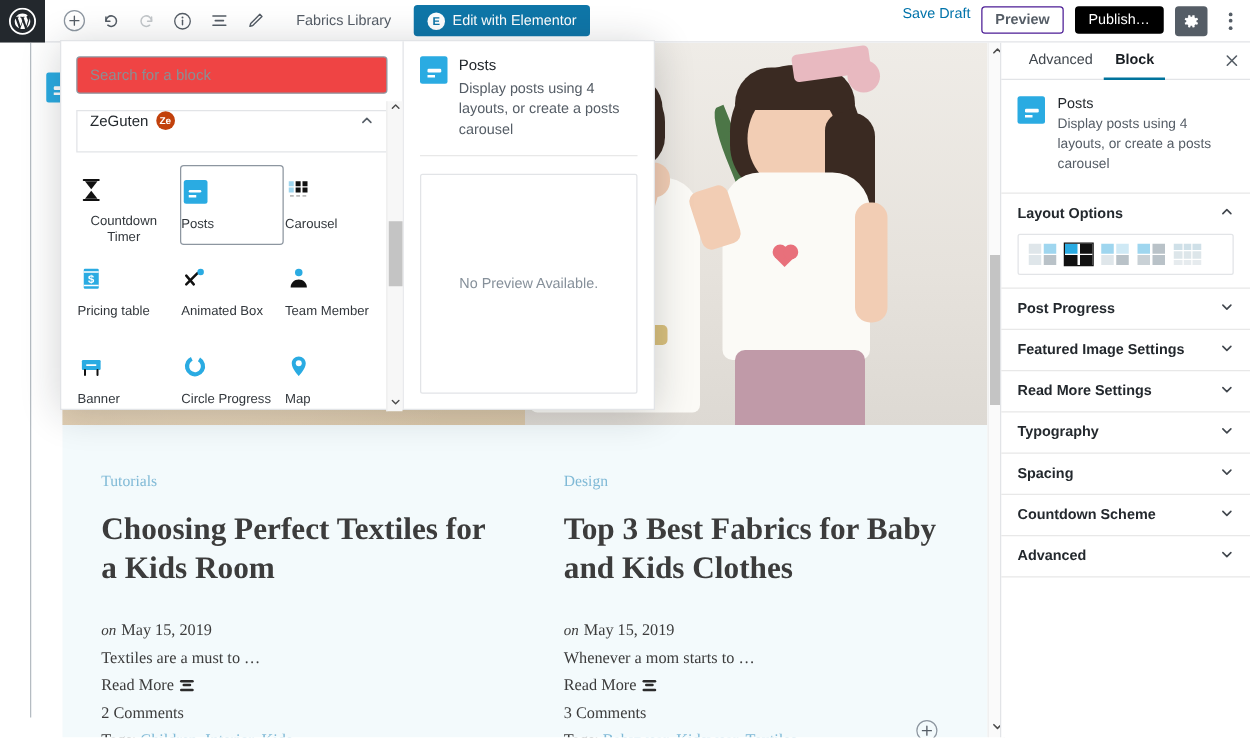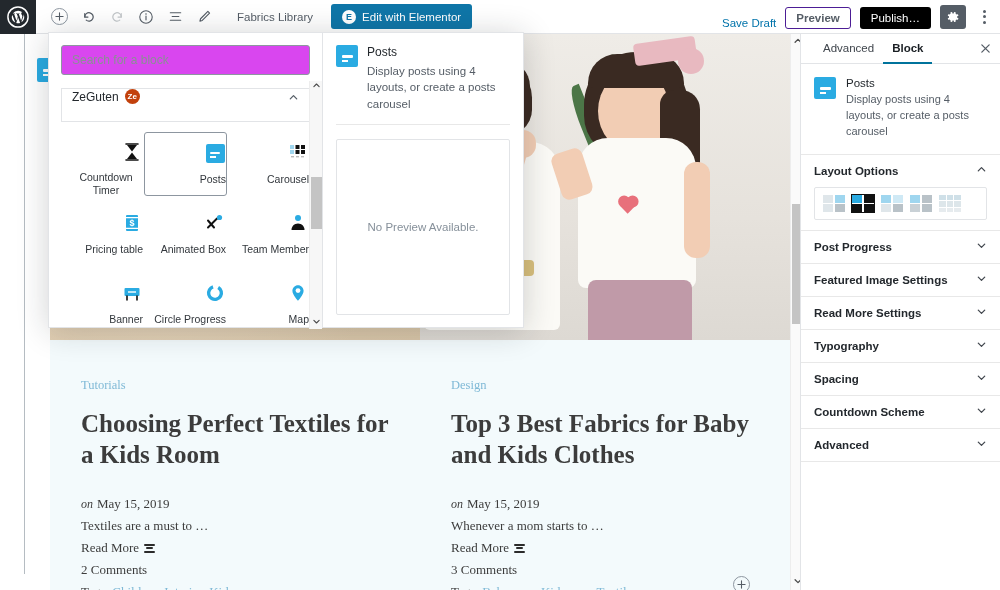--- a/index.html
+++ b/index.html
@@ -34,21 +34,21 @@
   .elementor-btn {
     margin-left: 18px; height: 25px; background: #0f76a8; color: #fff;
     border-radius: 3px; display: flex; align-items: center; gap: 6px;
     padding: 0 11px; font-size: 11.5px; cursor: pointer; white-space: nowrap;
   }
   .el-badge {
     width: 14px; height: 14px; border-radius: 50%; background: #fff; color: #0f76a8;
     font-size: 9px; font-weight: bold; display: flex; align-items: center; justify-content: center;
   }
   .tb-right {
-    margin-left: auto; display: flex; align-items: flex-end; gap: 9px; padding-right: 7px;
+    margin-left: auto; display: flex; align-items: flex-start; gap: 9px; padding-right: 7px;
   }
   .save-draft { font-size: 11.5px; color: #0073aa; cursor: pointer; }
   .preview-btn {
     font-size: 11.5px; color: #555d66; border: 1px solid #4c1d95; background:#fff;
     border-radius: 3px; padding: 4px 10px; cursor: pointer; font-weight: bold;
   }
   .publish-btn {
     font-size: 11.5px; color: #fff; background: #000000; border-radius: 3px;
     padding: 5px 11px; cursor: pointer;
   }
@@ -171,39 +171,39 @@
     background: #fff; border: 1px solid #e2e4e7; box-shadow: 0 3px 30px rgba(25,30,35,.2);
     z-index: 50; display: flex;
   }
   .ins-left {
     width: 274px; height: 100%; border-right: 1px solid #e2e4e7;
     padding: 12px 10px 0 12px; position: relative;
   }
   .search-box {
     width: 249px; height: 30px; border: 1px solid #8d96a0; border-radius: 3px;
     padding: 0 10px; font-size: 12px; color: #32373c; font-family:"Liberation Sans", sans-serif;
-    background:#d946ef;
+    background:#ef4444;
   }
   .search-box::placeholder { color: #8a8f94; }
   .cat-panel {
     margin-top: 13px; width: 249px; height: 34px; border: 1px solid #e2e4e7;
     display: flex; align-items: flex-start; padding: 0 10px; cursor: pointer;
   }
   .cat-title { font-size: 12px; color: #23282d; display:flex; align-items:center; gap:6px; }
   .ze-badge {
     width: 15px; height: 15px; border-radius: 50%; background: #c2410c; color:#fff;
     font-size: 8px; font-weight: bold; display: flex; align-items: center; justify-content: center;
   }
   .cat-chevron { margin-left: auto; color: #555d66; }
   .blocks-grid {
     margin-top: 10px; width: 249px; display: grid; grid-template-columns: repeat(3, 1fr);
     row-gap: 6px;
   }
   .blk {
-    height: 64px; display: flex; flex-direction: column; align-items: flex-end;
+    height: 64px; display: flex; flex-direction: column; align-items: flex-start;
     justify-content: flex-start; padding-top: 9px; gap: 9px; cursor: pointer;
     border: 1px solid transparent; border-radius: 3px;
   }
   .blk.selected { border-color: #8d96a0; }
   .blk-label {
     font-size: 10.5px; color: #32373c; text-align: center; line-height: 1.25; max-width: 74px;
   }
   .blk-ico { width: 22px; height: 22px; display:flex; align-items:center; justify-content:center; }
 
   .ins-scroll {

